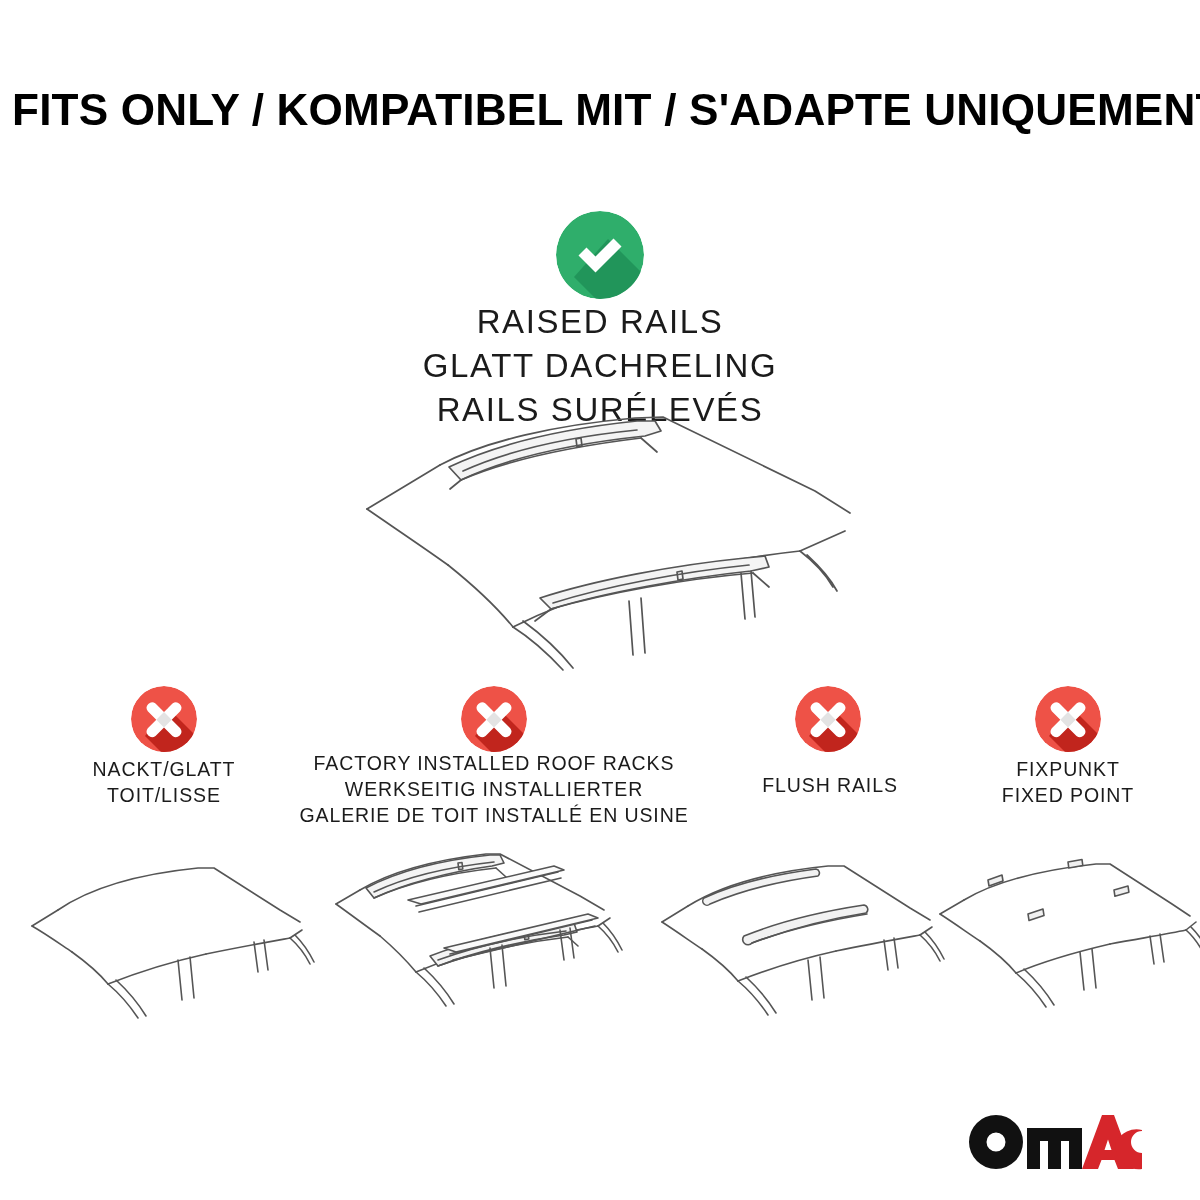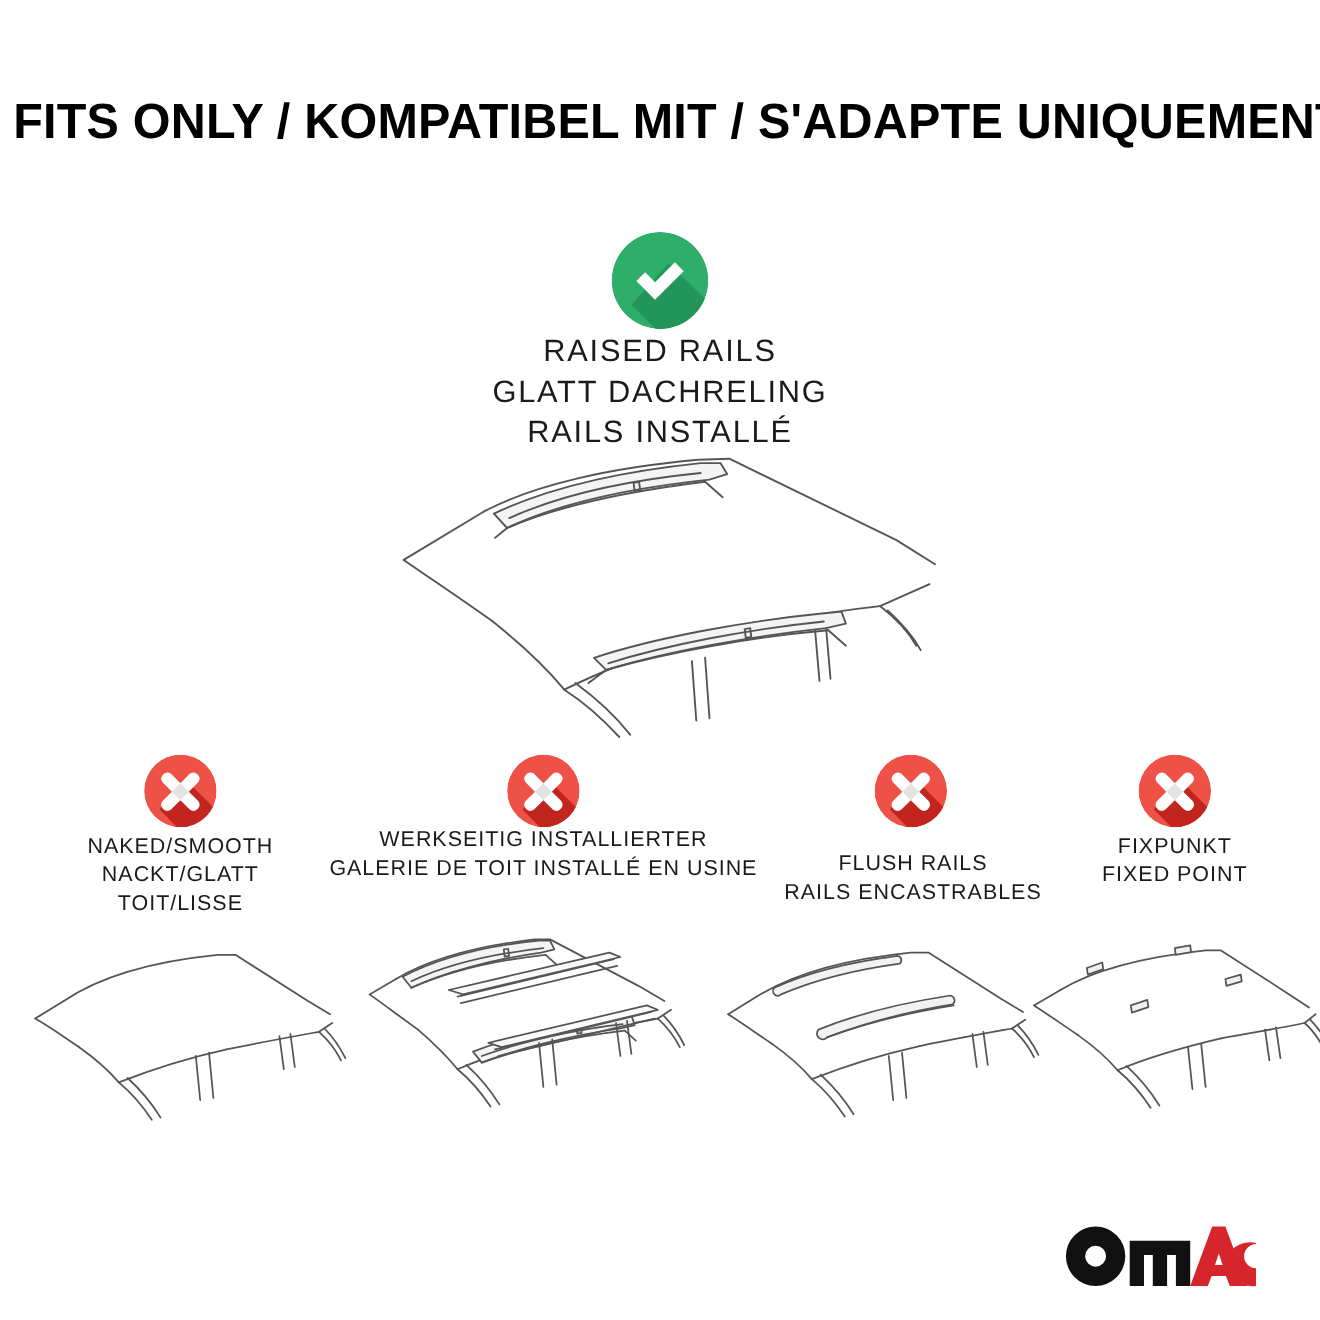--- a/index.html
+++ b/index.html
@@ -49,21 +49,21 @@
     color: #1b1b1b;
     letter-spacing: 1.1px;
     line-height: 1.32;
   }
   .caption .line { display: block; white-space: nowrap; }
 
   .caption-hero {
     left: 0;
     width: 1200px;
     top: 300px;
-    font-size: 28px;
+    font-size: 33px;
     letter-spacing: 1.6px;
     line-height: 1.33;
   }
 
   .caption-col {
     font-size: 19.5px;
     letter-spacing: 0.9px;
     line-height: 1.34;
   }
 
@@ -90,21 +90,21 @@
   <svg width="88" height="88" viewBox="0 0 88 88">
     <circle cx="44" cy="44" r="44" fill="#2FAE6B"></circle>
     <path d="M52 28 L88 64 L88 88 L40 88 L18 66 Z" fill="#1E9157" opacity="0.85"></path>
     <path d="M22.5 44.5 L30.5 36.5 L39.5 45.5 L57.5 27.5 L65.5 35.5 L39.5 61.5 Z" fill="#FFFFFF"></path>
   </svg>
 </div>
 
 <div class="caption caption-hero">
   <span class="line">RAISED RAILS</span>
   <span class="line">GLATT DACHRELING</span>
-  <span class="line">RAILS INSTALLÉ</span>
+  <span class="line">RAILS SURÉLEVÉS</span>
 </div>
 
 <div class="illus" style="left:345px; top:405px; width:510px; height:265px;">
   <svg width="510" height="265" viewBox="0 0 510 265">
     <g fill="none" stroke="#555555" stroke-width="1.7" stroke-linecap="round" stroke-linejoin="round">
 
       <path d="M95 60 C140 36 210 20 290 13 L318 12 L470 86 L505 108"></path>
       <path d="M95 60 L22 104"></path>
       <path d="M22 104 C48 122 78 142 103 160"></path>
       <path d="M103 160 C128 180 150 200 168 222"></path>
@@ -145,21 +145,20 @@
     <circle cx="33" cy="33" r="33" fill="#EE5247"></circle>
     <path d="M37 22 L66 51 L66 66 L30 66 L14 50 Z" fill="#C1251D"></path>
     <path d="M24.5 17.5 L33 26 L41.5 17.5 A5.5 5.5 0 0 1 49.2 25.2 L40.7 33.7 L49.2 42.2
              A5.5 5.5 0 0 1 41.5 49.9 L33 41.4 L24.5 49.9 A5.5 5.5 0 0 1 16.8 42.2
              L25.3 33.7 L16.8 25.2 A5.5 5.5 0 0 1 24.5 17.5 Z" fill="#FFFFFF"></path>
     <path d="M33 26 L40.7 33.7 L33 41.4 L25.3 33.7 Z" fill="#E3E3E3"></path>
   </svg>
 </div>
 
 <div class="caption caption-col" style="left:24px; top:756px; width:280px;">
-  <span class="line">NAKED/SMOOTH</span>
   <span class="line">NACKT/GLATT</span>
   <span class="line">TOIT/LISSE</span>
 </div>
 
 <div class="illus" style="left:18px; top:848px; width:300px; height:185px;">
   <svg width="300" height="185" viewBox="0 0 300 185">
     <g fill="none" stroke="#555555" stroke-width="1.6" stroke-linecap="round" stroke-linejoin="round">
       <path d="M40 62 C72 40 120 26 180 20 L196 20 L262 62 L282 74"></path>
       <path d="M40 62 L14 78"></path>
       <path d="M14 78 C28 86 42 96 54 104"></path>
@@ -184,20 +183,21 @@
     <circle cx="33" cy="33" r="33" fill="#EE5247"></circle>
     <path d="M37 22 L66 51 L66 66 L30 66 L14 50 Z" fill="#C1251D"></path>
     <path d="M24.5 17.5 L33 26 L41.5 17.5 A5.5 5.5 0 0 1 49.2 25.2 L40.7 33.7 L49.2 42.2
              A5.5 5.5 0 0 1 41.5 49.9 L33 41.4 L24.5 49.9 A5.5 5.5 0 0 1 16.8 42.2
              L25.3 33.7 L16.8 25.2 A5.5 5.5 0 0 1 24.5 17.5 Z" fill="#FFFFFF"></path>
     <path d="M33 26 L40.7 33.7 L33 41.4 L25.3 33.7 Z" fill="#E3E3E3"></path>
   </svg>
 </div>
 
 <div class="caption caption-col" style="left:294px; top:750px; width:400px;">
+  <span class="line">FACTORY INSTALLED ROOF RACKS</span>
   <span class="line">WERKSEITIG INSTALLIERTER</span>
   <span class="line">GALERIE DE TOIT INSTALLÉ EN USINE</span>
 </div>
 
 <div class="illus" style="left:308px; top:838px; width:330px; height:195px;">
   <svg width="330" height="195" viewBox="0 0 330 195">
     <g fill="none" stroke="#555555" stroke-width="1.6" stroke-linecap="round" stroke-linejoin="round">
 
       <path d="M52 52 C82 34 126 22 178 16 L192 16 L272 58 L296 72"></path>
       <path d="M52 52 L28 66"></path>
@@ -244,21 +244,20 @@
     <path d="M37 22 L66 51 L66 66 L30 66 L14 50 Z" fill="#C1251D"></path>
     <path d="M24.5 17.5 L33 26 L41.5 17.5 A5.5 5.5 0 0 1 49.2 25.2 L40.7 33.7 L49.2 42.2
              A5.5 5.5 0 0 1 41.5 49.9 L33 41.4 L24.5 49.9 A5.5 5.5 0 0 1 16.8 42.2
              L25.3 33.7 L16.8 25.2 A5.5 5.5 0 0 1 24.5 17.5 Z" fill="#FFFFFF"></path>
     <path d="M33 26 L40.7 33.7 L33 41.4 L25.3 33.7 Z" fill="#E3E3E3"></path>
   </svg>
 </div>
 
 <div class="caption caption-col" style="left:690px; top:772px; width:280px;">
   <span class="line">FLUSH RAILS</span>
-  <span class="line">RAILS ENCASTRABLES</span>
 </div>
 
 <div class="illus" style="left:648px; top:848px; width:300px; height:185px;">
   <svg width="300" height="185" viewBox="0 0 300 185">
     <g fill="none" stroke="#555555" stroke-width="1.6" stroke-linecap="round" stroke-linejoin="round">
       <path d="M40 58 C72 38 120 24 180 18 L196 18 L262 60 L282 72"></path>
       <path d="M40 58 L14 74"></path>
       <path d="M14 74 C28 83 42 93 54 101"></path>
       <path d="M54 101 C68 111 80 121 90 133"></path>
       <path d="M90 133 C118 122 152 111 188 103"></path>

